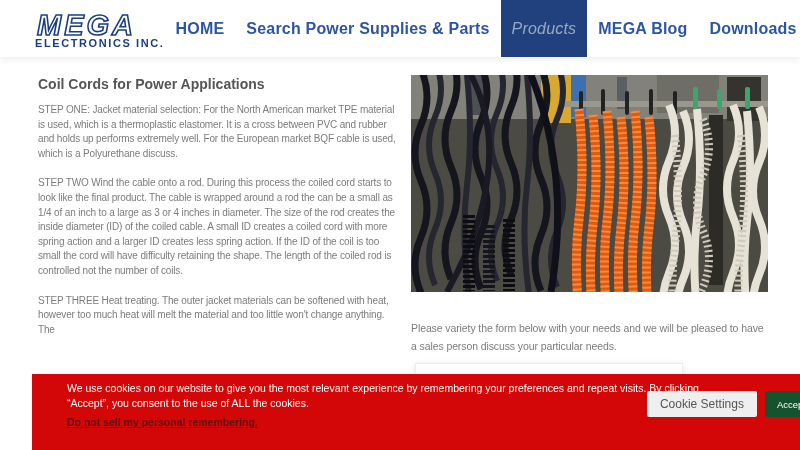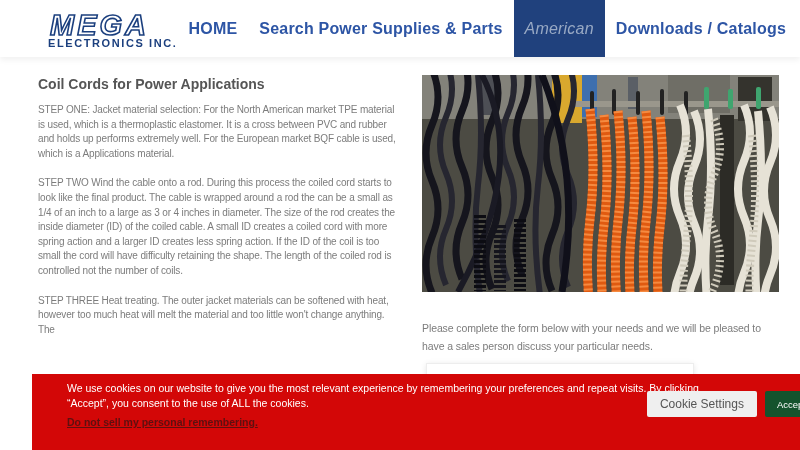--- a/index.html
+++ b/index.html
@@ -8,42 +8,42 @@
     width:800px; height:450px; overflow:hidden;
     font-family:"Liberation Sans", sans-serif;
     background:#fff;
   }
   .page { position:relative; width:800px; height:450px; overflow:hidden; background:#fff; }
 
   
   header {
     height:57px; background:#fff;
     display:flex; align-items:stretch; justify-content:space-between;
-    padding:0 60px 0 48px;
+    padding:0 60px 0 35px;
     box-shadow:0 3px 6px rgba(0,0,0,0.06);
     position:relative; z-index:2;
   }
   .logo { display:flex; flex-direction:column; justify-content:center; cursor:pointer; }
   .logo svg { display:block; }
   .logo-sub {
     font-size:11px; font-weight:bold; color:#1b3f7e;
     letter-spacing:1.6px; margin-top:-3px; white-space:nowrap;
   }
   nav { display:flex; align-items:stretch; }
   nav a {
     display:flex; align-items:center;
     font-size:16px; font-weight:bold; color:#2d55a5;
     text-decoration:none; padding:0 11px; letter-spacing:0.2px; white-space:nowrap;
   }
   nav a.active {
     background:#20417d; color:#98a9c4; font-style:italic; font-weight:normal;
   }
 
   
-  main { display:flex; padding:10px 35px 0 38px; gap:22px; }
+  main { display:flex; padding:10px 35px 0 38px; gap:11px; }
   .col-left  { flex:0 0 362px; width:362px; }
   .col-right { flex:0 0 357px; width:357px; }
   h1 {
     font-size:14px; line-height:18px; color:#555; font-weight:bold;
     margin:8px 0 10px;
   }
   .intro {
     font-size:12px; font-weight:bold; color:#4d4d4d;
     line-height:14.5px; margin:0 0 22px; letter-spacing:-0.1px;
   }
@@ -101,31 +101,32 @@
   <header>
     <div class="logo">
       <svg width="128" height="32" viewBox="0 0 128 32">
         <text x="2" y="27" font-family="Liberation Sans, sans-serif" font-size="29" font-weight="bold" font-style="italic" letter-spacing="3" fill="#ffffff" stroke="#1b3f7e" stroke-width="1.6">MEGA</text>
       </svg>
       <div class="logo-sub">ELECTRONICS INC.</div>
     </div>
     <nav>
       <a href="#">HOME</a>
       <a href="#">Search Power Supplies &amp; Parts</a>
-      <a href="#" class="active">American</a>
+      <a href="#" class="active">Products</a>
+      <a href="#">MEGA Blog</a>
       <a href="#">Downloads / Catalogs</a>
       <a href="#">About</a>
       <a href="#">Contact</a>
     </nav>
   </header>
 
   <main>
     <section class="col-left">
       <h1>Coil Cords for Power Applications</h1>
-      <p class="body-p">STEP ONE: Jacket material selection: For the North American market TPE material is used, which is a thermoplastic elastomer. It is a cross between PVC and rubber and holds up performs extremely well. For the European market BQF cable is used, which is a Applications material.</p>
+      <p class="body-p">STEP ONE: Jacket material selection: For the North American market TPE material is used, which is a thermoplastic elastomer. It is a cross between PVC and rubber and holds up performs extremely well. For the European market BQF cable is used, which is a Polyurethane discuss.</p>
       <p class="body-p">STEP TWO Wind the cable onto a rod. During this process the coiled cord starts to look like the final product. The cable is wrapped around a rod the can be a small as 1/4 of an inch to a large as 3 or 4 inches in diameter. The size of the rod creates the inside diameter (ID) of the coiled cable. A small ID creates a coiled cord with more spring action and a larger ID creates less spring action. If the ID of the coil is too small the cord will have difficulty retaining the shape. The length of the coiled rod is controlled not the number of coils.</p>
       <p class="body-p">STEP THREE Heat treating. The outer jacket materials can be softened with heat, however too much heat will melt the material and too little won't change anything. The</p>
     </section>
 
     <section class="col-right">
       <div class="photo">
         <svg width="357" height="217" viewBox="0 0 357 217" preserveAspectRatio="none">
           <defs>
             <path id="w" d="M0,0 Q12,28 0,56 T0,112 T0,168 T0,224" fill="none"></path>
             <path id="s" d="M0,0 q6,60 0,110 q-6,50 2,110" fill="none"></path>
@@ -201,21 +202,21 @@
             <use href="#s" x="336" y="36"></use>
             <use href="#w" x="348" y="32"></use>
           </g>
           <g stroke="#cfcabb" stroke-width="8" stroke-dasharray="2,3">
             <use href="#s" x="264" y="60"></use>
             <use href="#w" x="292" y="44"></use>
             <use href="#s" x="330" y="60"></use>
           </g>
         </svg>
       </div>
-      <p class="form-intro">Please complete the form below with your needs and we will be pleased to have a sales person discuss your particular needs.</p>
+      <p class="form-intro">Please variety the form below with your needs and we will be pleased to have a sales person discuss your particular needs.</p>
       <div class="form-card">
         <p class="form-note">* is a required field</p>
       </div>
     </section>
   </main>
 
   <div class="cookie-banner">
     <p class="cb-message">We use cookies on our website to give you the most relevant experience by remembering your preferences and repeat visits. By clicking “Accept”, you consent to the use of ALL the cookies.</p>
     <a href="#" class="cb-link">Do not sell my personal remembering.</a>
     <div class="cb-buttons">

